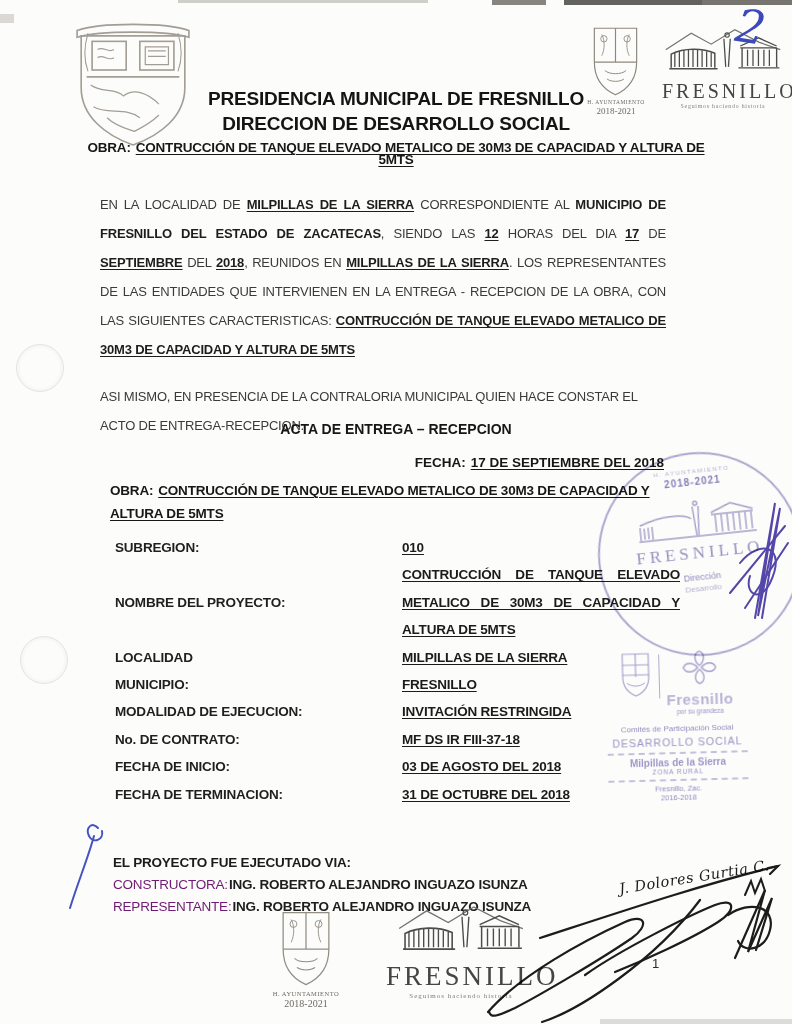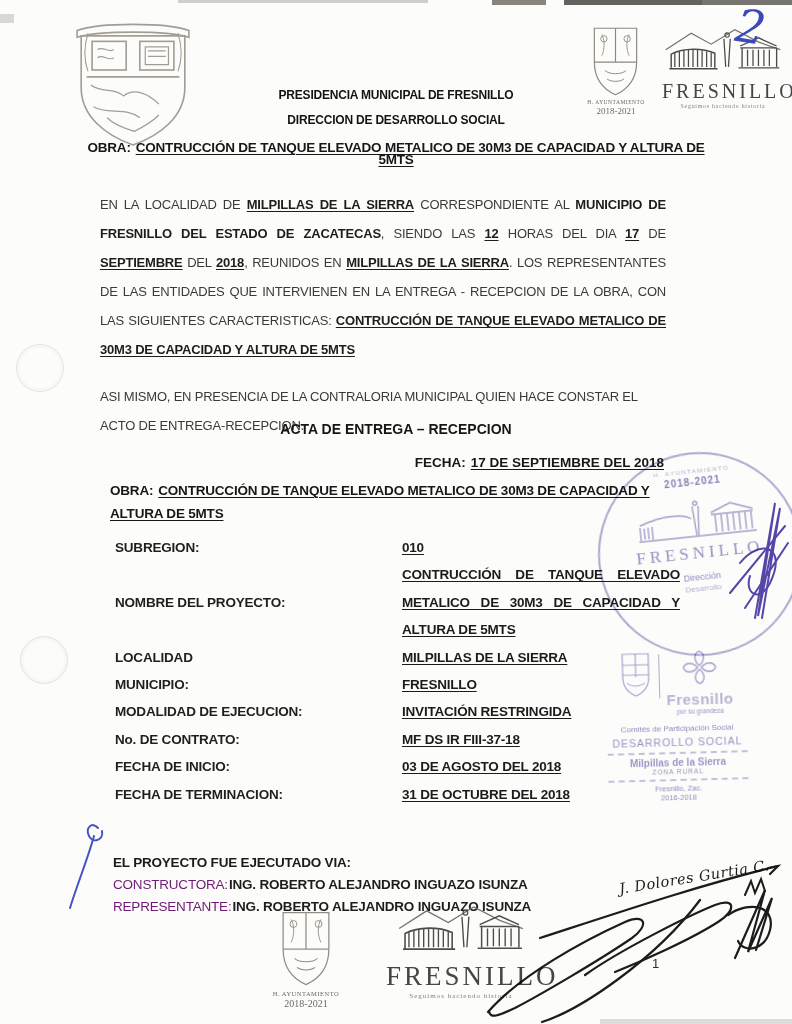--- a/index.html
+++ b/index.html
@@ -17,21 +17,21 @@
     border:1px solid #e7e4de;box-shadow:inset 0 0 4px #eeece7;}
   .hole1{left:16px;top:344px;} .hole2{left:20px;top:636px;}
   .bottom-strip{position:absolute;left:600px;top:1019px;width:192px;height:5px;background:#c9c7c1;opacity:.6;}
 
   
   .b{font-weight:bold;color:#1d1d1d;}
   .u{text-decoration:underline;text-decoration-thickness:1.4px;text-underline-offset:2px;}
   .center{left:0;right:0;text-align:center;}
   .abs{position:absolute;}
 
-  .title{font-size:12px;font-weight:bold;color:#141414;letter-spacing:-0.2px;}
+  .title{font-size:19px;font-weight:bold;color:#141414;letter-spacing:-0.2px;}
   .obra-head{font-size:13.5px;font-weight:bold;color:#171717;letter-spacing:-0.2px;}
 
   .para{position:absolute;left:100px;width:566px;font-size:13px;line-height:29px;
     text-align:justify;color:#3a3a3a;letter-spacing:-0.2px;}
 
   .acta-title{position:absolute;top:413px;font-size:14px;font-weight:bold;color:#161616;margin-top:8px;}
 
   .fecha-line{position:absolute;right:128px;top:455px;font-size:13.5px;font-weight:bold;color:#171717;}
   .obra2{position:absolute;left:110px;top:479px;width:578px;font-size:13.5px;
     font-weight:bold;line-height:23px;color:#171717;letter-spacing:-0.2px;}

